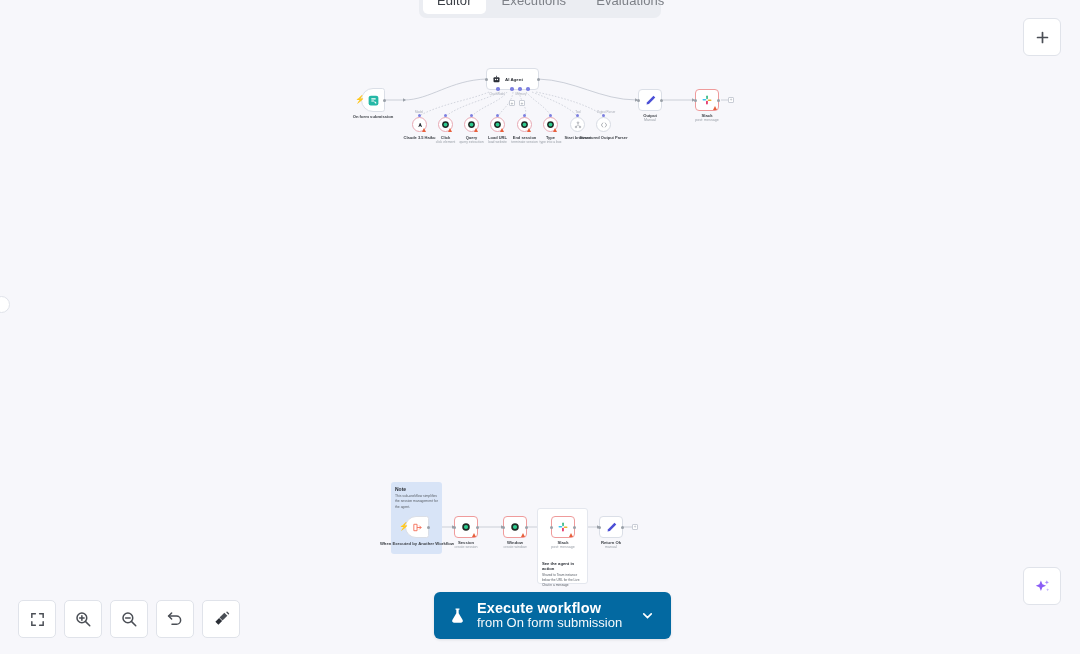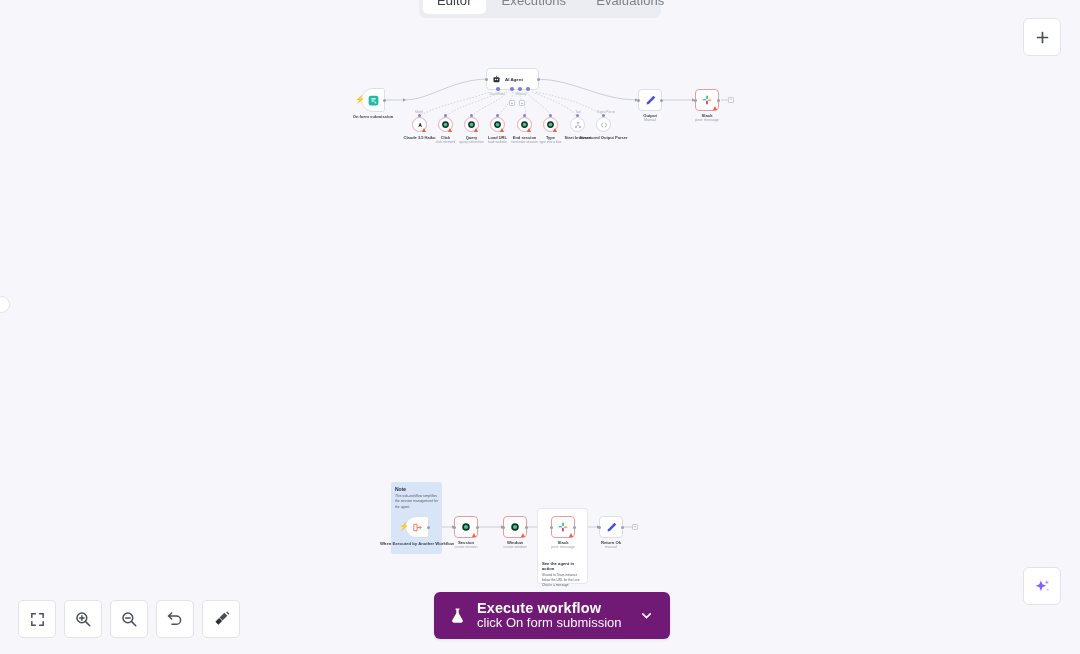--- a/index.html
+++ b/index.html
@@ -127,21 +127,21 @@
     width: 38px; height: 38px; background: #ffffff;
     border: 1px solid #e0e3ea; border-radius: 5px;
     display: flex; align-items: center; justify-content: center;
     cursor: pointer;
   }
   .tbtn svg { display: block; }
 
   
   .exec {
     position: absolute; left: 434px; bottom: 15px;
-    height: 47px; background: #701a75; border-radius: 6px;
+    height: 47px; background: #0369a1; border-radius: 6px;
     display: flex; align-items: center; padding: 0 10px 0 14px;
     gap: 10px; color: #fff; cursor: pointer; z-index: 30;
     box-shadow: 0 1px 3px rgba(0,0,0,.10);
   }
   .exec-texts { display: flex; flex-direction: column; line-height: 1.15; }
   .exec-main { font-size: 14.5px; font-weight: 700; letter-spacing: .1px; }
   .exec-sub  { font-size: 13px; font-weight: 400; opacity: .96; }
   .exec-chev { padding: 0 6px 0 8px; display: flex; align-items: center; }
 
   
@@ -493,21 +493,21 @@
       </svg>
     </div>
   </div>
 
   <div class="exec">
     <svg width="19" height="21" viewBox="0 0 24 24" fill="#fff">
       <path d="M9.5 3h5v1.6h-1V9l5 8.8c.8 1.5-.2 3.2-1.9 3.2H7.4c-1.7 0-2.7-1.7-1.9-3.2L10.5 9V4.6h-1z"></path>
     </svg>
     <div class="exec-texts">
       <span class="exec-main">Execute workflow</span>
-      <span class="exec-sub">click On form submission</span>
+      <span class="exec-sub">from On form submission</span>
     </div>
     <div class="exec-chev">
       <svg width="15" height="15" viewBox="0 0 24 24" fill="none" stroke="#fff" stroke-width="2.6" stroke-linecap="round">
         <path d="M6 9.5l6 6 6-6"></path>
       </svg>
     </div>
   </div>
 
   <div class="corner-btn" id="add-node-btn">
     <svg width="17" height="17" viewBox="0 0 24 24" fill="none" stroke="#4a4e55" stroke-width="2.4" stroke-linecap="round">

